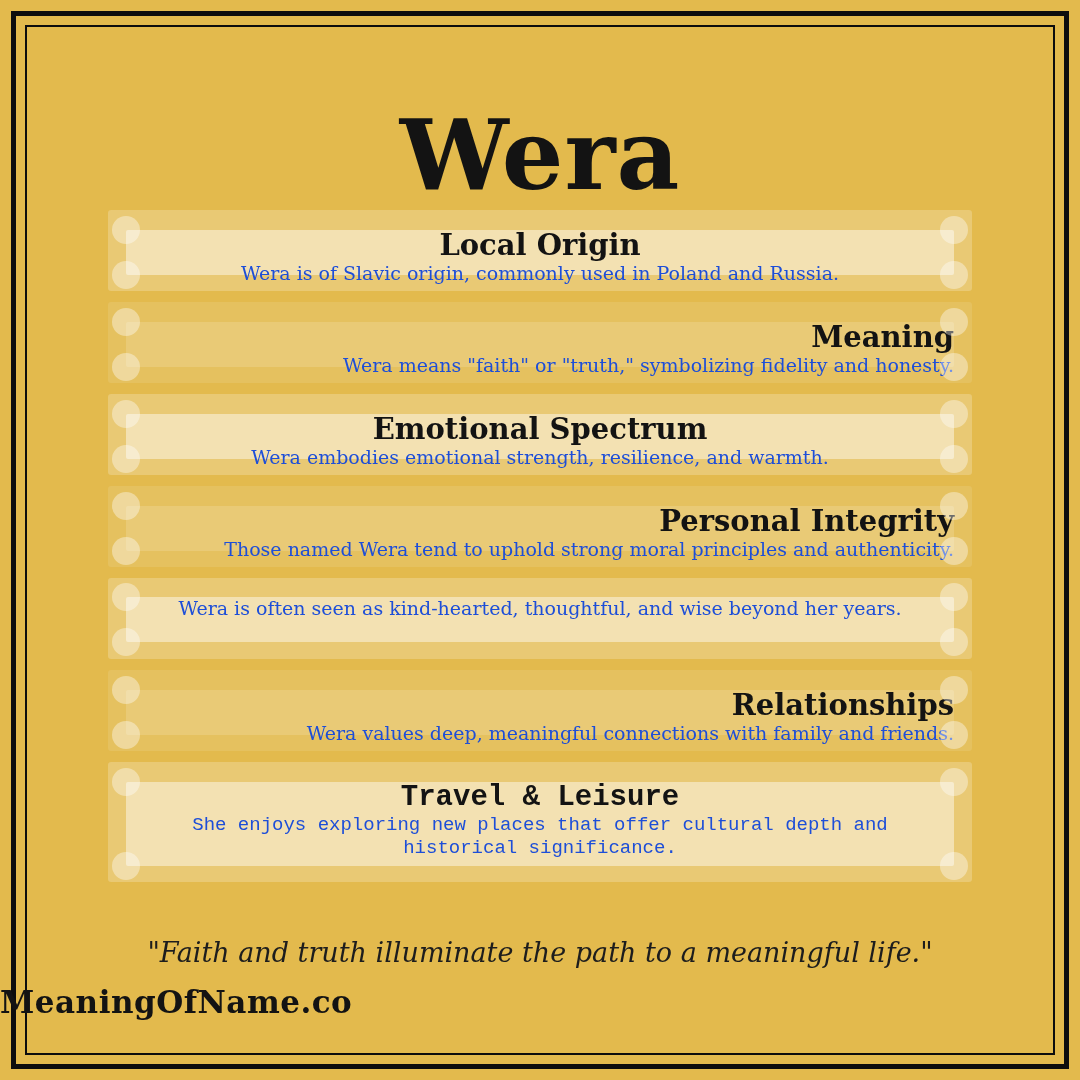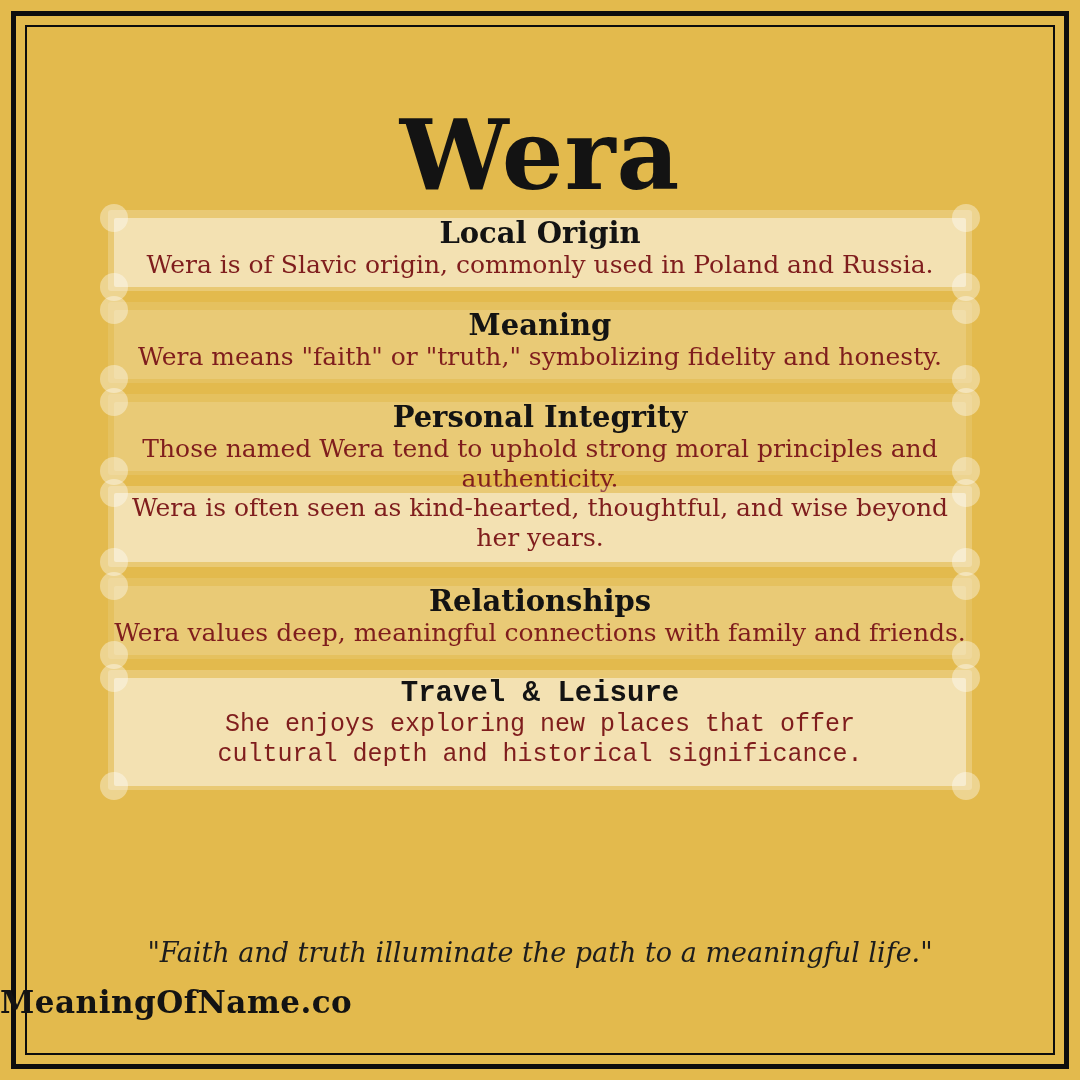--- a/index.html
+++ b/index.html
@@ -42,58 +42,58 @@
     left: 108px;
     width: 864px;
     display: flex;
     flex-direction: column;
     gap: 11px;
   }
   .card {
     position: relative;
     box-sizing: border-box;
     height: 81px;
-    padding: 6px;
+    padding: 18px;
     background: rgba(255, 255, 255, 0.22);
     border-radius: 3px;
   }
   .card.even { background: rgba(255, 255, 255, 0.10); }
   .card.tall { height: 120px; font-family: Liberation Mono, monospace; }
   .card-inner {
     position: relative;
     width: 100%;
     height: 100%;
     background: rgba(255, 255, 255, 0.45);
     border-radius: 2px;
     text-align: center;
   }
-  .card.even .card-inner { background: rgba(255, 255, 255, 0.15); }
+  .card.even .card-inner { background: rgba(255, 255, 255, 0.15); text-align: right; }
   .pin {
     position: absolute;
     width: 28px;
     height: 28px;
     border-radius: 50%;
     background: rgba(255, 255, 255, 0.38);
   }
   .pin.tl { top: -14px; left: -14px; }
   .pin.tr { top: -14px; right: -14px; }
   .pin.bl { bottom: -14px; left: -14px; }
   .pin.br { bottom: -14px; right: -14px; }
   .card-heading {
     margin: 2px 0 0 0;
     font-size: 29px;
     line-height: 1.08;
     font-weight: bold;
     color: #131313;
   }
   .card-body {
     margin: 1px auto 0 auto;
-    font-size: 25px;
+    font-size: 19px;
     line-height: 1.18;
-    color: #7f1d1d;
+    color: #1d4ed8;
   }
   .card.tall .card-body { max-width: 740px; }
   .footer-quote {
     position: absolute;
     top: 937px;
     left: 0;
     width: 100%;
     text-align: center;
     font-style: italic;
     font-size: 27px;
@@ -136,20 +136,30 @@
     <div class="card-inner">
       <span class="pin tl"></span>
       <span class="pin tr"></span>
       <span class="pin bl"></span>
       <span class="pin br"></span>
       <h2 class="card-heading">Meaning</h2>
       <p class="card-body">Wera means "faith" or "truth," symbolizing fidelity and honesty.</p>
     </div>
   </div>
 
+  <div class="card">
+    <div class="card-inner">
+      <span class="pin tl"></span>
+      <span class="pin tr"></span>
+      <span class="pin bl"></span>
+      <span class="pin br"></span>
+      <h2 class="card-heading">Emotional Spectrum</h2>
+      <p class="card-body">Wera embodies emotional strength, resilience, and warmth.</p>
+    </div>
+  </div>
 
   <div class="card even">
     <div class="card-inner">
       <span class="pin tl"></span>
       <span class="pin tr"></span>
       <span class="pin bl"></span>
       <span class="pin br"></span>
       <h2 class="card-heading">Personal Integrity</h2>
       <p class="card-body">Those named Wera tend to uphold strong moral principles and authenticity.</p>
     </div>

